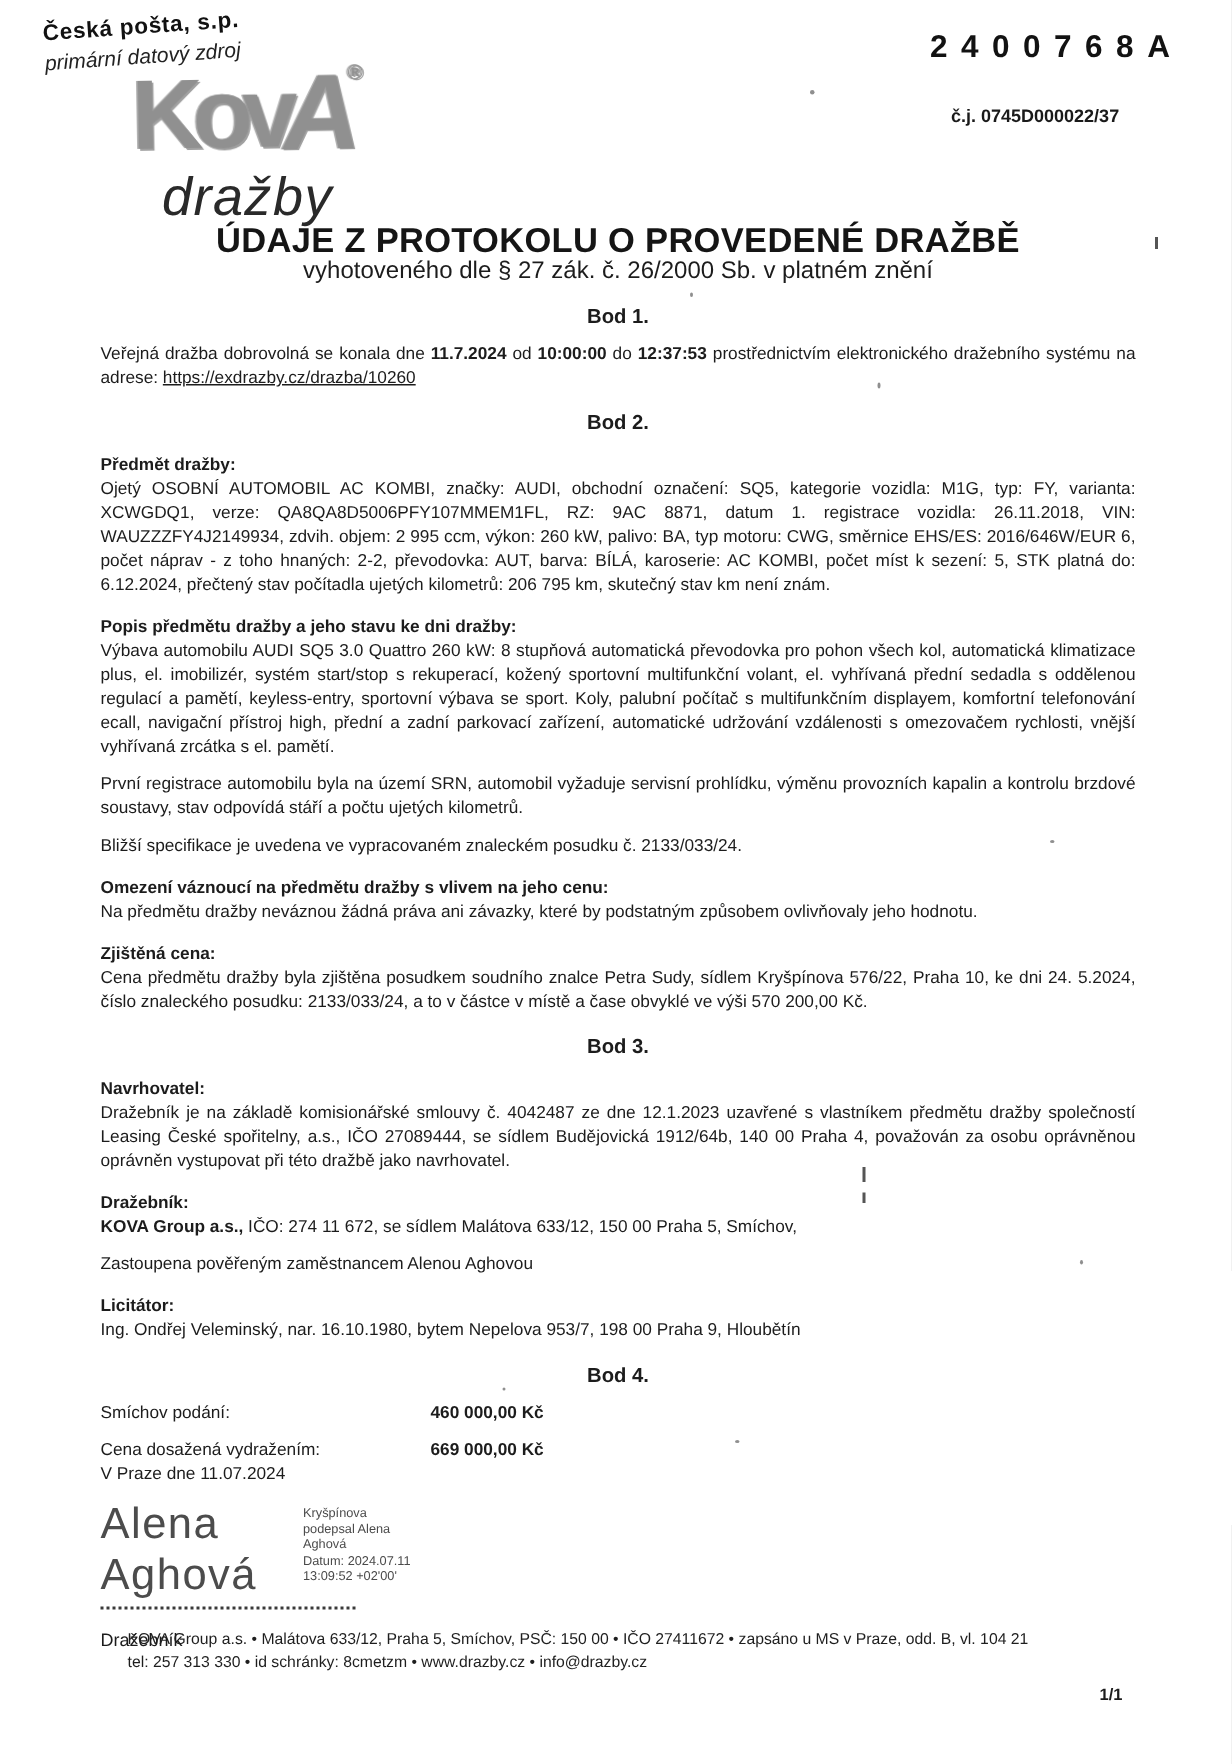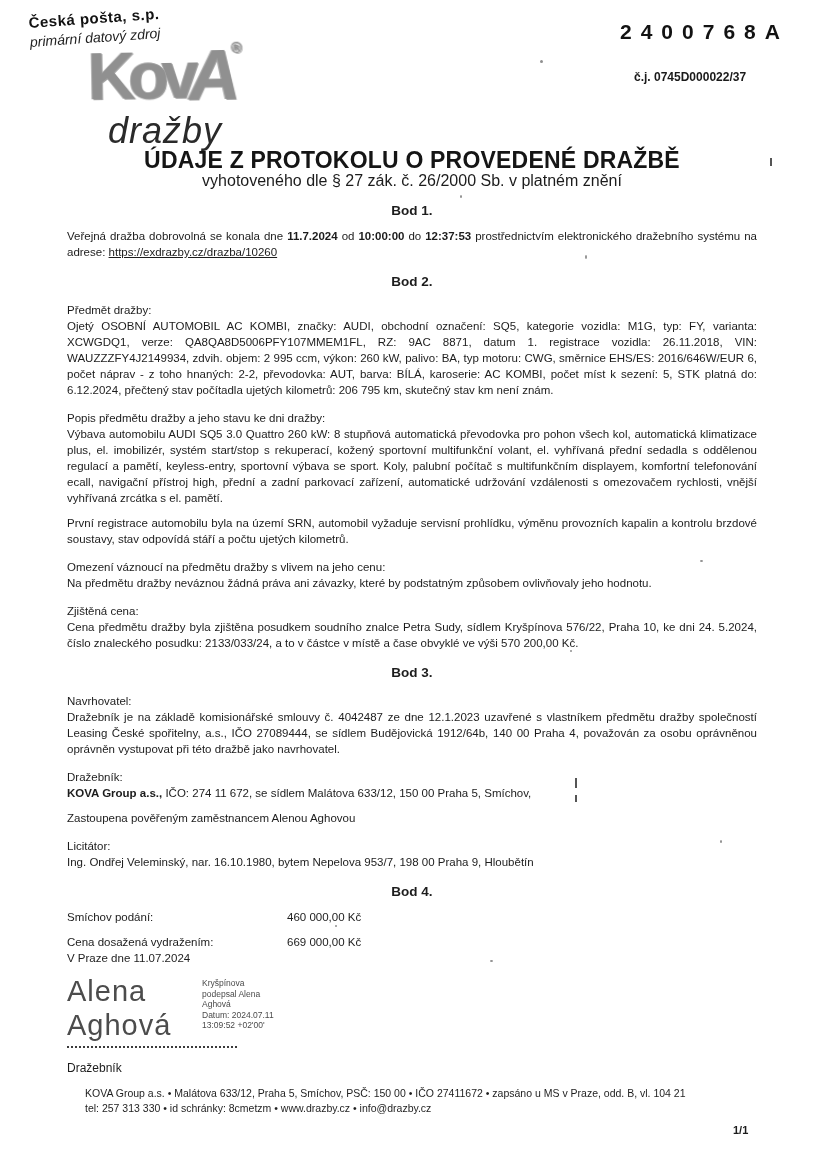--- a/index.html
+++ b/index.html
@@ -23,28 +23,28 @@
   .logo-reg{font-size:14px;vertical-align:top;letter-spacing:0;color:#8d8d8d;}
   .logo-sub{font-size:36px;font-style:italic;color:#2a2a2a;margin-top:2px;letter-spacing:1px;}
   .stamp{position:absolute;left:620px;top:20px;font-size:21px;font-weight:bold;
     letter-spacing:9px;color:#121212;filter:blur(.3px);}
   .refnum{position:absolute;left:634px;top:70px;font-size:12px;font-weight:bold;color:#1a1a1a;}
   
   .content{position:absolute;left:67px;top:152px;width:690px;font-size:11.5px;line-height:16px;}
   .doc-title{text-align:center;font-size:23px;font-weight:bold;letter-spacing:.2px;margin:0;color:#151515;}
   .doc-subtitle{text-align:center;font-size:16px;margin-top:5px;}
   .bod{ text-align:center;font-size:13.5px;font-weight:bold;margin-top:14px;}
-  .sec-h{font-weight:normal;margin-top:12px;margin-bottom:0;}
+  .sec-h{font-weight:bold;margin-top:12px;margin-bottom:0;}
   p.body{margin:0;text-align:justify;}
   p.body.gap{margin-top:9px;}
   .b{font-weight:bold;}
   a.doclink{color:#1c1c1c;text-decoration:underline;cursor:pointer;}
   .kv-row{margin-top:9px;}
   .kv-label{display:inline-block;width:220px;}
-  .kv-value{font-weight:normal;}
+  .kv-value{font-weight:bold;}
   .place-date{margin-top:26px;}
   
   .sig-block{margin-top:8px;position:relative;height:100px;}
   .sig-name{font-size:29px;line-height:34px;color:#4c4c4c;letter-spacing:1px;}
   .sig-digital{position:absolute;left:135px;top:4px;font-size:8.5px;line-height:10.5px;color:#4a4a4a;}
   .sig-dots{width:170px;border-bottom:2px dotted #3a3a3a;margin-top:4px;}
   .sig-role{margin-top:12px;font-size:12px;}
   
   .footer{position:absolute;left:85px;top:1086px;width:660px;font-size:10.5px;line-height:15px;color:#1e1e1e;}
   .pageno{position:absolute;left:733px;top:1124px;font-size:11px;font-weight:bold;}
@@ -79,20 +79,21 @@
     <p class="body gap"><span>Veřejná dražba dobrovolná se konala dne </span><span class="b">11.7.2024</span><span> od </span><span class="b">10:00:00</span><span> do </span><span class="b">12:37:53</span><span> prostřednictvím elektronického dražebního systému na adrese: </span><a class="doclink">https://exdrazby.cz/drazba/10260</a></p>
 
     <div class="bod">Bod 2.</div>
 
     <p class="sec-h">Předmět dražby:</p>
     <p class="body">Ojetý OSOBNÍ AUTOMOBIL AC KOMBI, značky: AUDI, obchodní označení: SQ5, kategorie vozidla: M1G, typ: FY, varianta: XCWGDQ1, verze: QA8QA8D5006PFY107MMEM1FL, RZ: 9AC 8871, datum 1. registrace vozidla: 26.11.2018, VIN: WAUZZZFY4J2149934, zdvih. objem: 2 995 ccm, výkon: 260 kW, palivo: BA, typ motoru: CWG, směrnice EHS/ES: 2016/646W/EUR 6, počet náprav - z toho hnaných: 2-2, převodovka: AUT, barva: BÍLÁ, karoserie: AC KOMBI, počet míst k sezení: 5, STK platná do: 6.12.2024, přečtený stav počítadla ujetých kilometrů: 206 795 km, skutečný stav km není znám.</p>
 
     <p class="sec-h">Popis předmětu dražby a jeho stavu ke dni dražby:</p>
     <p class="body">Výbava automobilu AUDI SQ5 3.0 Quattro 260 kW: 8 stupňová automatická převodovka pro pohon všech kol, automatická klimatizace plus, el. imobilizér, systém start/stop s rekuperací, kožený sportovní multifunkční volant, el. vyhřívaná přední sedadla s oddělenou regulací a pamětí, keyless-entry, sportovní výbava se sport. Koly, palubní počítač s multifunkčním displayem, komfortní telefonování ecall, navigační přístroj high, přední a zadní parkovací zařízení, automatické udržování vzdálenosti s omezovačem rychlosti, vnější vyhřívaná zrcátka s el. pamětí.</p>
     <p class="body gap">První registrace automobilu byla na území SRN, automobil vyžaduje servisní prohlídku, výměnu provozních kapalin a kontrolu brzdové soustavy, stav odpovídá stáří a počtu ujetých kilometrů.</p>
+    <p class="body gap">Bližší specifikace je uvedena ve vypracovaném znaleckém posudku č. 2133/033/24.</p>
 
     <p class="sec-h">Omezení váznoucí na předmětu dražby s vlivem na jeho cenu:</p>
     <p class="body">Na předmětu dražby neváznou žádná práva ani závazky, které by podstatným způsobem ovlivňovaly jeho hodnotu.</p>
 
     <p class="sec-h">Zjištěná cena:</p>
     <p class="body">Cena předmětu dražby byla zjištěna posudkem soudního znalce Petra Sudy, sídlem Kryšpínova 576/22, Praha 10, ke dni 24. 5.2024, číslo znaleckého posudku: 2133/033/24, a to v částce v místě a čase obvyklé ve výši 570 200,00 Kč.</p>
 
     <div class="bod">Bod 3.</div>
 
     <p class="sec-h">Navrhovatel:</p>

